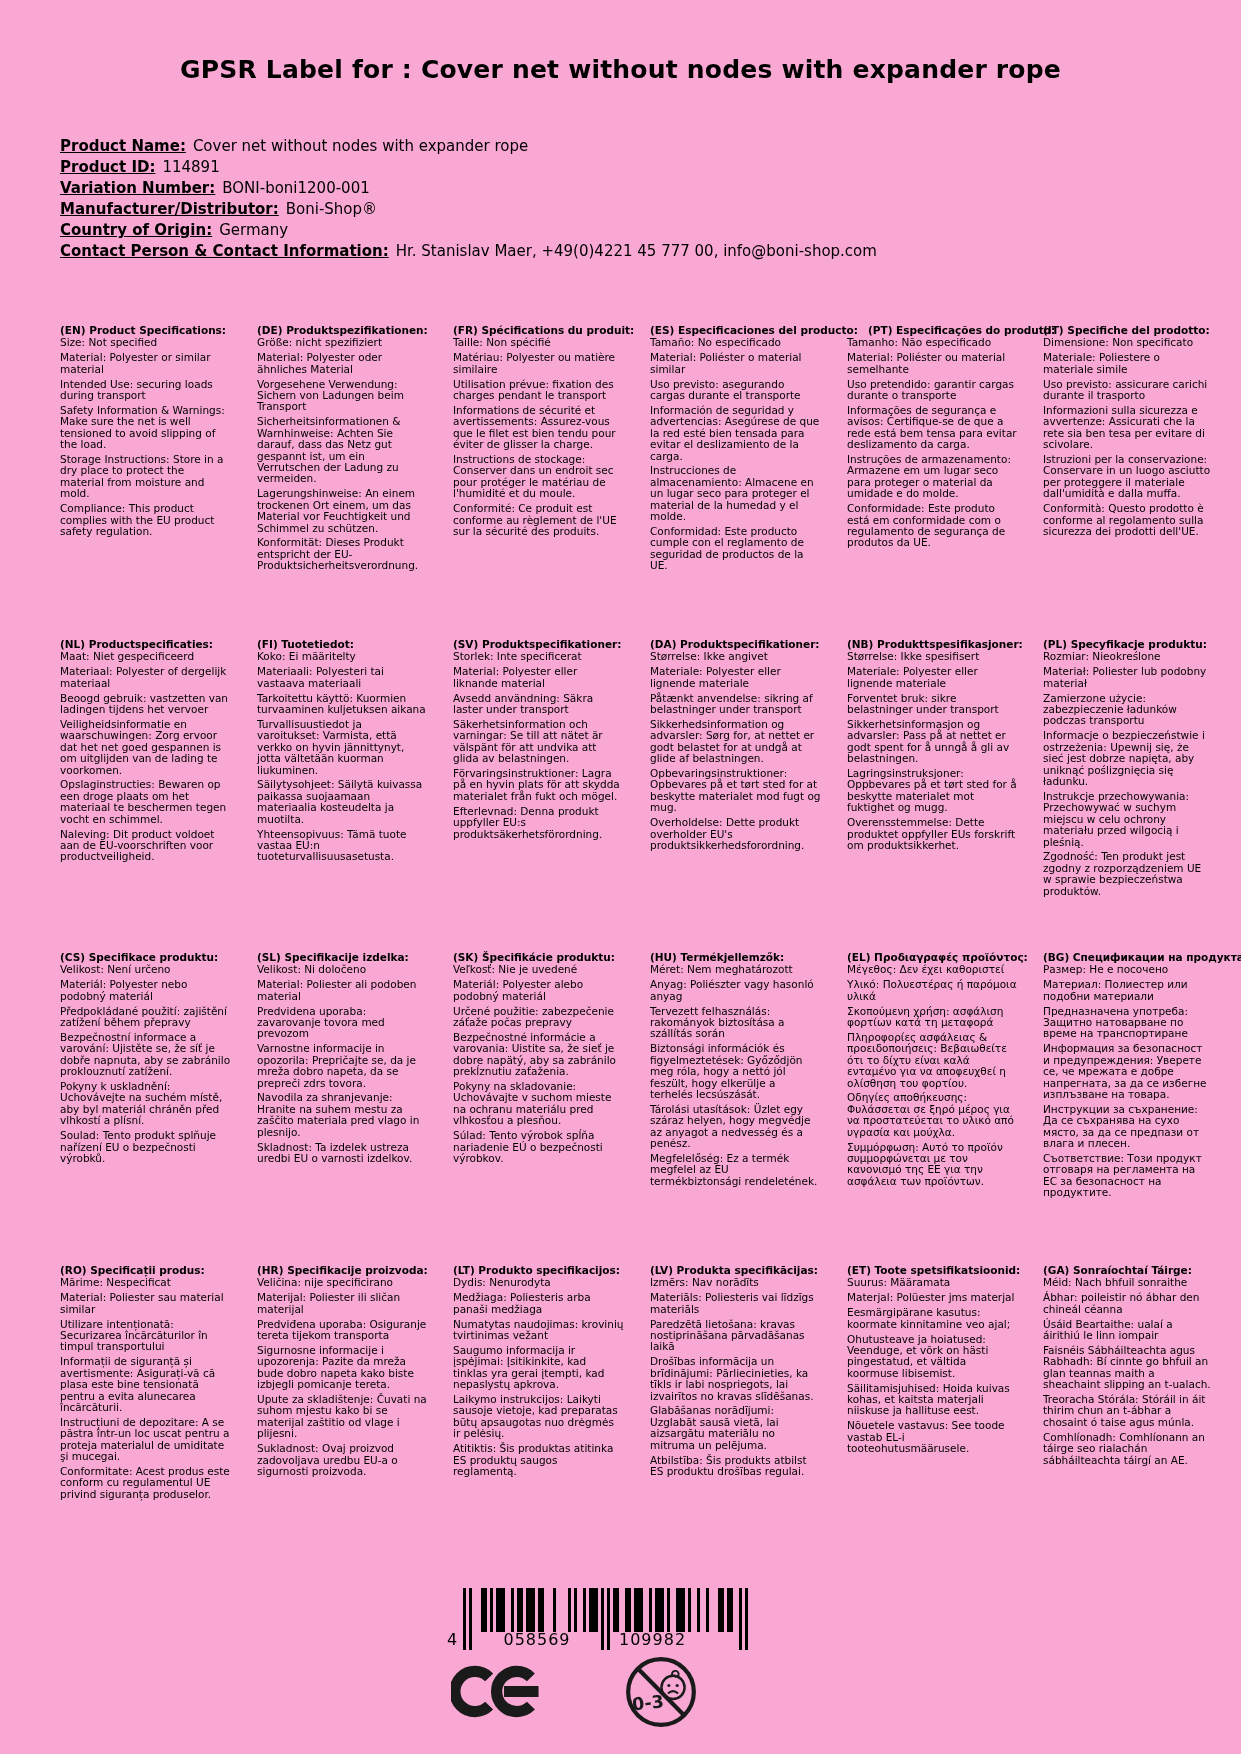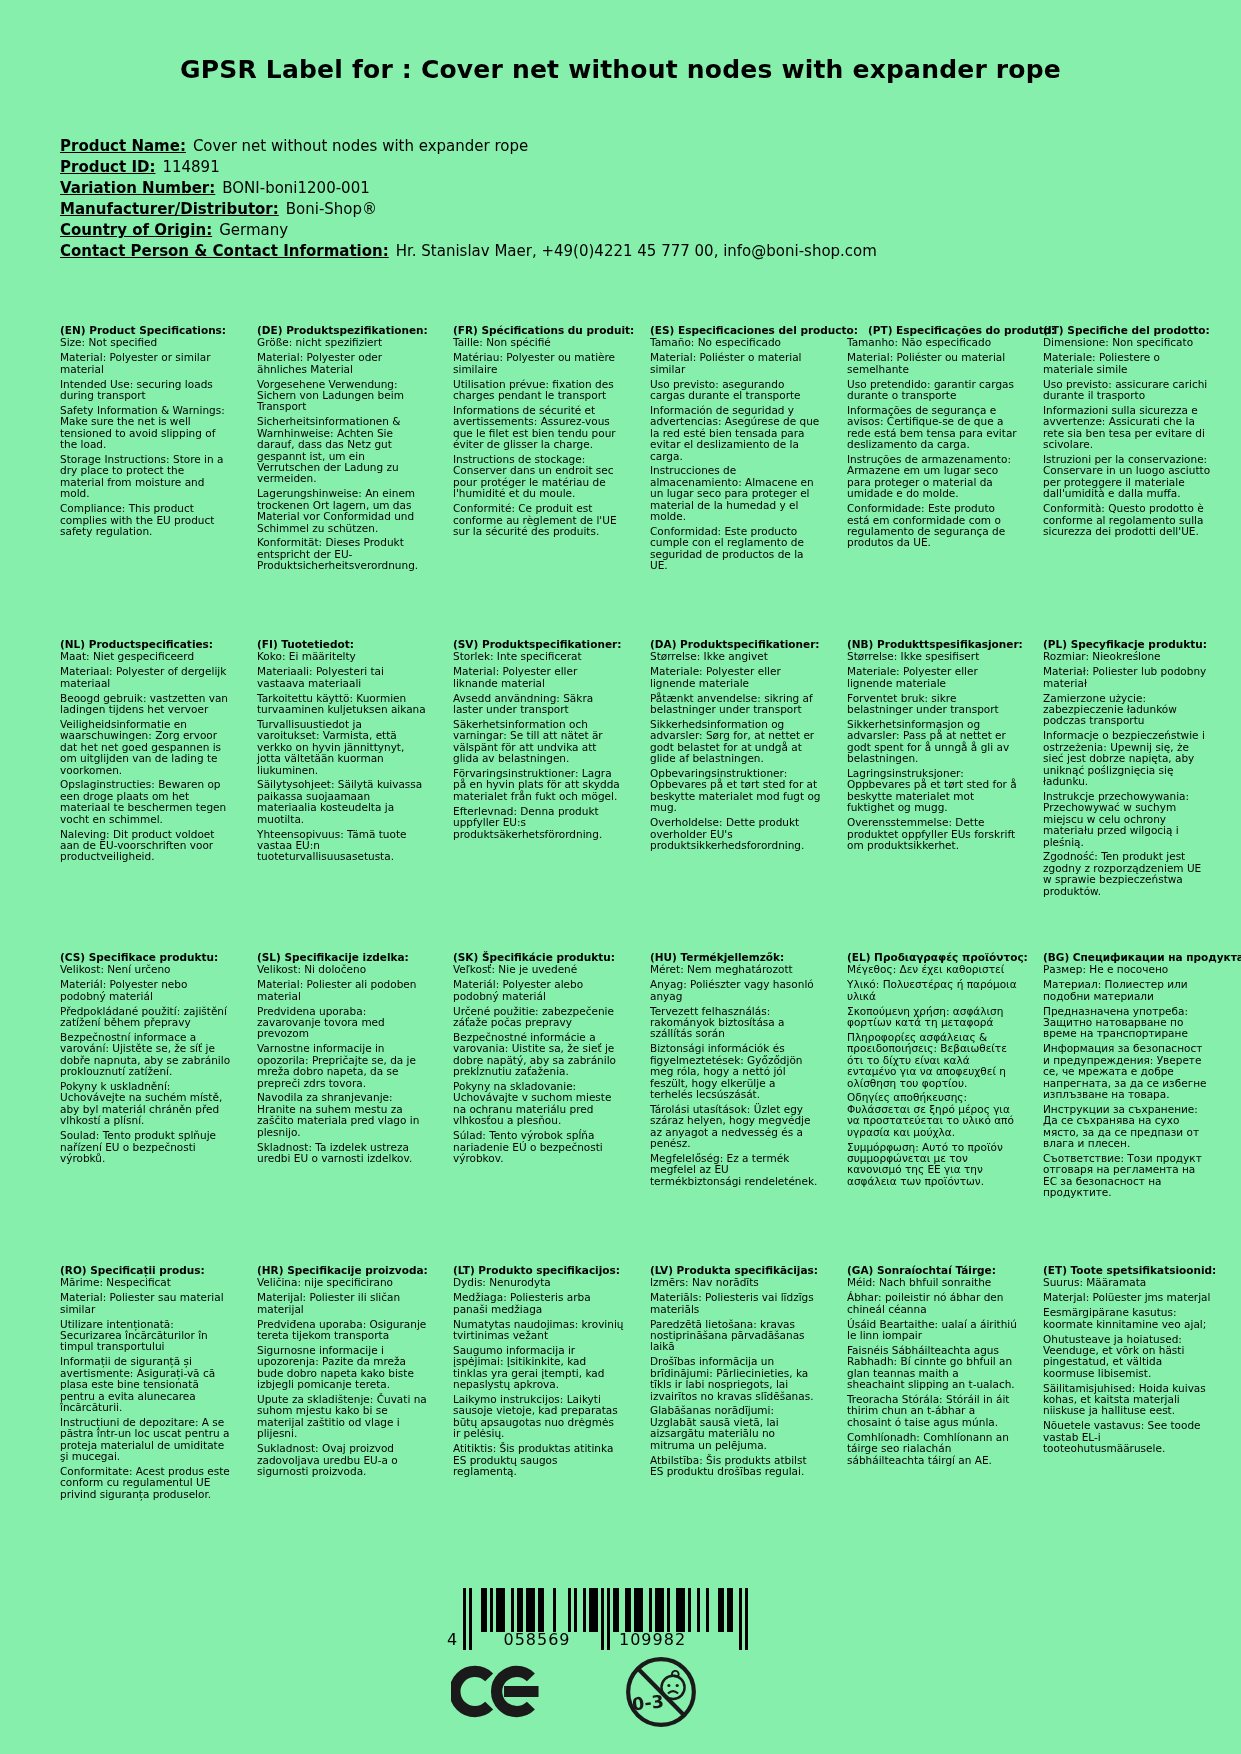--- a/index.html
+++ b/index.html
@@ -1,16 +1,16 @@
 <!DOCTYPE html>
 <html><head>
 <meta charset="utf-8">
 <style>
   html,body{margin:0;padding:0;background:#fff;}
-  .page{position:relative;width:1241px;height:1754px;background:#86efac;overflow:hidden;
+  .page{position:relative;width:1241px;height:1754px;background:#f9a8d4;overflow:hidden;
         font-family:"DejaVu Sans","Liberation Sans",sans-serif;color:#000;}
   .title{position:absolute;top:55px;left:0;right:0;text-align:center;
          font-size:25px;font-weight:bold;letter-spacing:0.2px;}
   .info{position:absolute;left:60px;top:136px;font-size:15px;line-height:21px;}
   .info .row{white-space:nowrap;}
   .info .lbl{font-weight:bold;margin-right:7px;text-decoration:underline;}
   .grid{position:absolute;left:60px;top:325px;width:1178px;display:grid;
         grid-template-columns:197px 196px 197px 197px 196px 195px;
         grid-template-rows:314px 313px 313px auto;}
   .block{padding-right:26px;font-size:10.5px;line-height:11.4px;}
@@ -64,21 +64,21 @@
         <p>Storage Instructions: Store in a dry place to protect the material from moisture and mold.</p>
         <p>Compliance: This product complies with the EU product safety regulation.</p>
       </div>
 
     <div class="block">
       <div class="bh">(DE) Produktspezifikationen:</div>
     <p>Größe: nicht spezifiziert</p>
         <p>Material: Polyester oder ähnliches Material</p>
         <p>Vorgesehene Verwendung: Sichern von Ladungen beim Transport</p>
         <p>Sicherheitsinformationen &amp; Warnhinweise: Achten Sie darauf, dass das Netz gut gespannt ist, um ein Verrutschen der Ladung zu vermeiden.</p>
-        <p>Lagerungshinweise: An einem trockenen Ort lagern, um das Material vor Conformidad und Schimmel zu schützen.</p>
+        <p>Lagerungshinweise: An einem trockenen Ort einem, um das Material vor Feuchtigkeit und Schimmel zu schützen.</p>
         <p>Konformität: Dieses Produkt entspricht der EU-Produktsicherheitsverordnung.</p>
       </div>
 
     <div class="block">
       <div class="bh">(FR) Spécifications du produit:</div>
     <p>Taille: Non spécifié</p>
         <p>Matériau: Polyester ou matière similaire</p>
         <p>Utilisation prévue: fixation des charges pendant le transport</p>
         <p>Informations de sécurité et avertissements: Assurez-vous que le filet est bien tendu pour éviter de glisser la charge.</p>
         <p>Instructions de stockage: Conserver dans un endroit sec pour protéger le matériau de l'humidité et du moule.</p>
@@ -269,37 +269,37 @@
       <div class="bh">(LV) Produkta specifikācijas:</div>
     <p>Izmērs: Nav norādīts</p>
         <p>Materiāls: Poliesteris vai līdzīgs materiāls</p>
         <p>Paredzētā lietošana: kravas nostiprināšana pārvadāšanas laikā</p>
         <p>Drošības informācija un brīdinājumi: Pārliecinieties, ka tīkls ir labi nospriegots, lai izvairītos no kravas slīdēšanas.</p>
         <p>Glabāšanas norādījumi: Uzglabāt sausā vietā, lai aizsargātu materiālu no mitruma un pelējuma.</p>
         <p>Atbilstība: Šis produkts atbilst ES produktu drošības regulai.</p>
       </div>
 
     <div class="block">
+      <div class="bh">(ET) Toote spetsifikatsioonid:</div>
+    <p>Suurus: Määramata</p>
+        <p>Materjal: Polüester jms materjal</p>
+        <p>Eesmärgipärane kasutus: koormate kinnitamine veo ajal;</p>
+        <p>Ohutusteave ja hoiatused: Veenduge, et võrk on hästi pingestatud, et vältida koormuse libisemist.</p>
+        <p>Säilitamisjuhised: Hoida kuivas kohas, et kaitsta materjali niiskuse ja hallituse eest.</p>
+        <p>Nõuetele vastavus: See toode vastab EL-i tooteohutusmäärusele.</p>
+      </div>
+
+    <div class="block">
       <div class="bh">(GA) Sonraíochtaí Táirge:</div>
     <p>Méid: Nach bhfuil sonraithe</p>
         <p>Ábhar: poileistir nó ábhar den chineál céanna</p>
         <p>Úsáid Beartaithe: ualaí a áirithiú le linn iompair</p>
         <p>Faisnéis Sábháilteachta agus Rabhadh: Bí cinnte go bhfuil an glan teannas maith a sheachaint slipping an t-ualach.</p>
         <p>Treoracha Stórála: Stóráil in áit thirim chun an t-ábhar a chosaint ó taise agus múnla.</p>
         <p>Comhlíonadh: Comhlíonann an táirge seo rialachán sábháilteachta táirgí an AE.</p>
-      </div>
-
-    <div class="block">
-      <div class="bh">(ET) Toote spetsifikatsioonid:</div>
-    <p>Suurus: Määramata</p>
-        <p>Materjal: Polüester jms materjal</p>
-        <p>Eesmärgipärane kasutus: koormate kinnitamine veo ajal;</p>
-        <p>Ohutusteave ja hoiatused: Veenduge, et võrk on hästi pingestatud, et vältida koormuse libisemist.</p>
-        <p>Säilitamisjuhised: Hoida kuivas kohas, et kaitsta materjali niiskuse ja hallituse eest.</p>
-        <p>Nõuetele vastavus: See toode vastab EL-i tooteohutusmäärusele.</p>
       </div>
   </div>
 
   <div class="barcode">
     <span class="bc-digit bc-first">4</span>
     <svg id="barcode-bars" width="285" height="62" viewBox="0 0 285 62" fill="#000">
         <rect x="0" y="0" width="3" height="62"></rect>
         <rect x="6" y="0" width="3" height="62"></rect>
         <rect x="18" y="0" width="3" height="44"></rect>
         <rect x="21" y="0" width="3" height="44"></rect>

